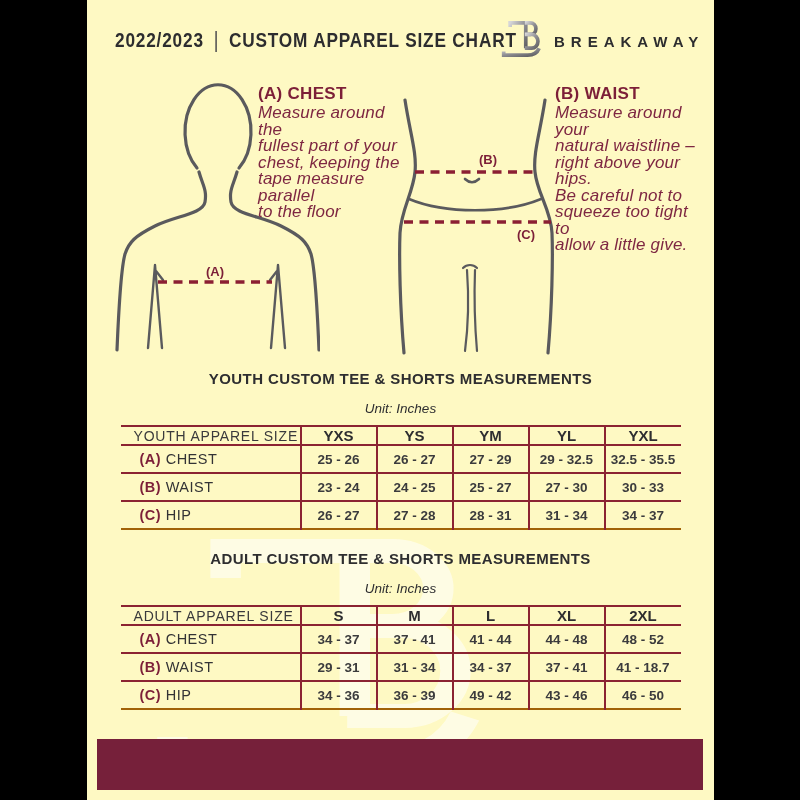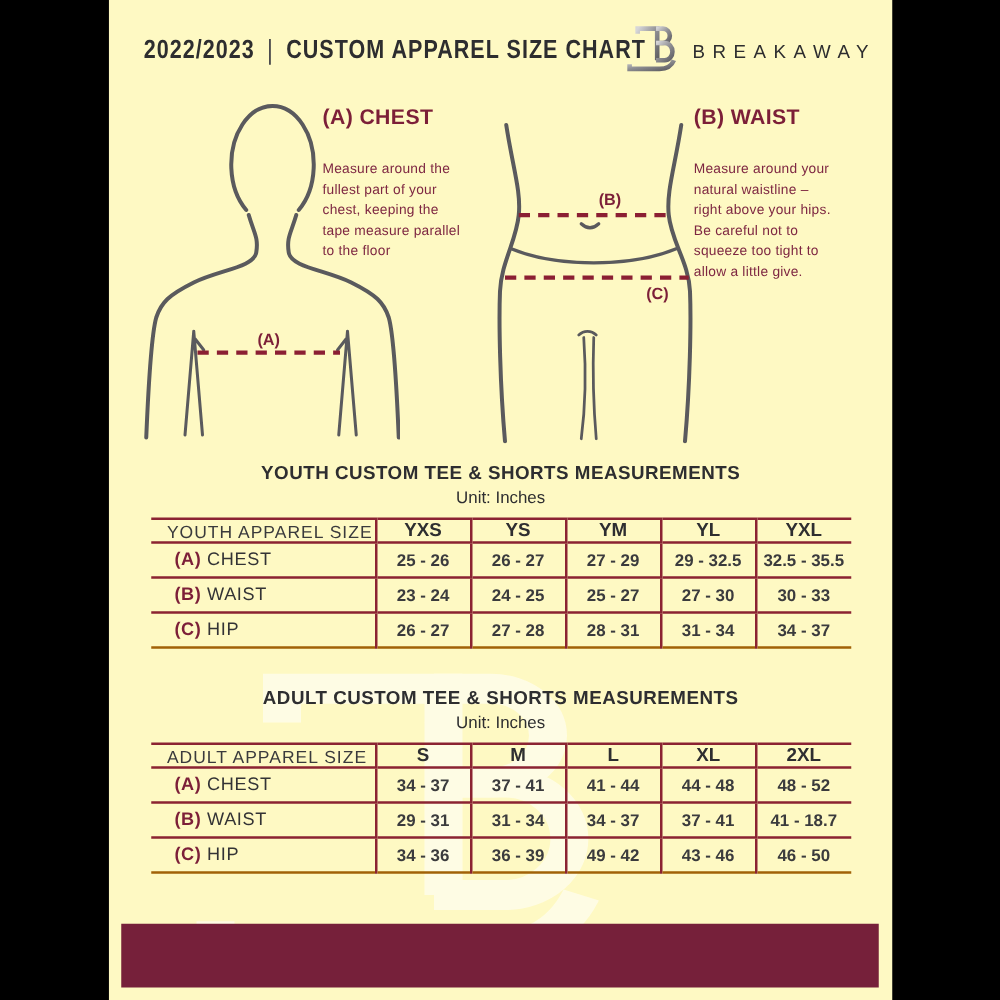--- a/index.html
+++ b/index.html
@@ -14,44 +14,44 @@
   
   .header-title{
     position:absolute;left:28px;top:27px;z-index:2;
     font-weight:700;font-size:21px;color:#2d2d2f;letter-spacing:1px;
     transform:scaleX(0.82);transform-origin:left center;white-space:nowrap;
     display:flex;align-items:center;gap:12px;
   }
   .header-title .sep{font-weight:400;color:#4a4a4c;font-size:22px;}
   .brand{
     position:absolute;left:467px;top:33px;z-index:2;
-    font-weight:400;font-size:15px;letter-spacing:6px;color:#2d2d2f;white-space:nowrap;
+    font-weight:700;font-size:15px;letter-spacing:6px;color:#2d2d2f;white-space:nowrap;
   }
   .logo{position:absolute;left:413px;top:16px;z-index:2;}
   
   .guide-block{position:absolute;z-index:2;}
   .guide-heading{font-weight:700;font-size:17px;color:#7c1f38;letter-spacing:0.3px;}
   .guide-desc{
-    margin-top:23px;font-size:11px;line-height:16.5px;
+    margin-top:1px;font-style:italic;font-size:17px;line-height:16.5px;
     color:#7e2742;white-space:pre-line;letter-spacing:0.2px;
   }
   #chest-block{left:171px;top:84px;width:150px;}
   #waist-block{left:468px;top:84px;width:150px;}
   #hips-block{left:468px;top:220px;width:155px;}
   
   .diagram{position:absolute;z-index:2;}
   #upper-diagram{left:28px;top:82px;}
   #lower-diagram{left:308px;top:98px;}
   .dash-label{font-weight:700;font-size:13px;fill:#7c1f38;font-family:"Liberation Sans",sans-serif;}
   
   .table-section{position:absolute;left:0;width:627px;z-index:2;text-align:center;}
   #youth-section{top:370px;}
   #adult-section{top:550px;}
   .table-title{font-weight:700;font-size:15px;color:#2e2e30;letter-spacing:0.4px;}
-  .table-unit{font-size:13.5px;color:#2e2e30;margin-top:3px;}
+  .table-unit{font-style:italic;font-size:13.5px;color:#2e2e30;margin-top:14px;}
   .size-table{
     border-collapse:collapse;table-layout:fixed;width:560px;
     margin:9px auto 0 auto;
   }
   .size-table th,.size-table td{padding:0;}
   .size-table thead tr{height:18px;margin-top:24px;}
   .size-table tbody tr{height:28px;}
   .size-table tr{border-top:2px solid #8b2332;}
   .size-table tbody tr:last-child{border-bottom:2px solid #a16207;}
   .size-table th:not(:first-child),.size-table td:not(:first-child){border-left:2px solid #8b2332;}

